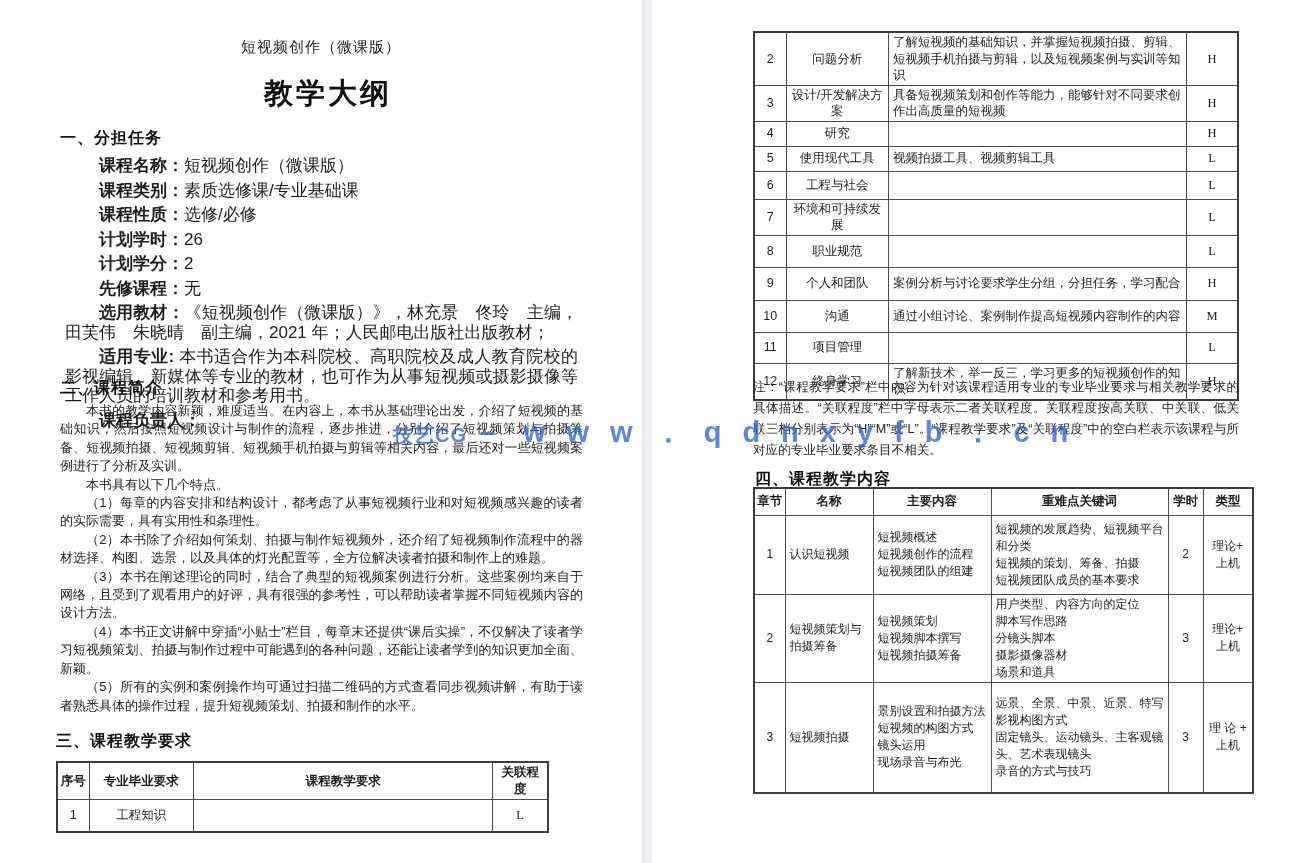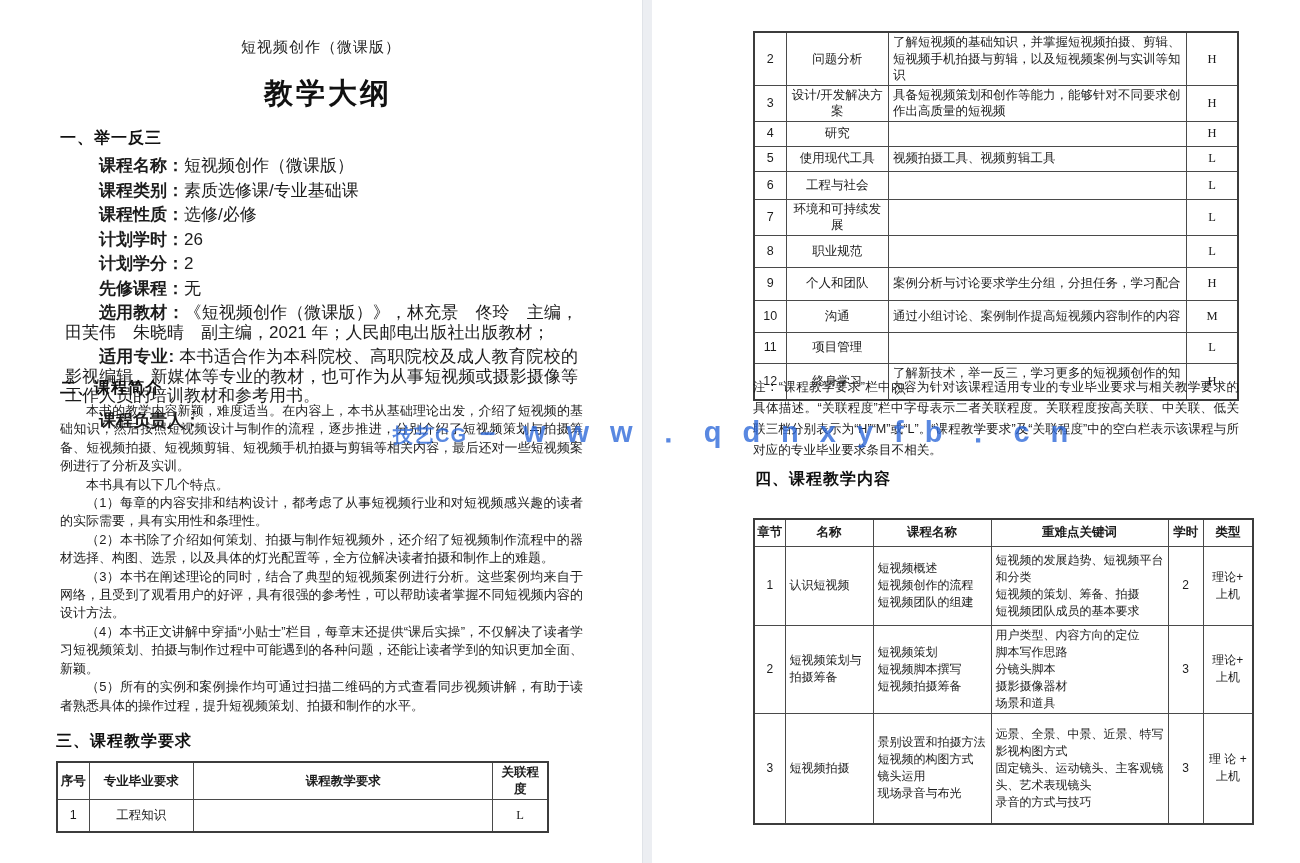--- a/index.html
+++ b/index.html
@@ -46,40 +46,40 @@
   .tbl-req1{left:56px;top:761px;width:493px;}
   .tbl-req1 td{font-size:12.5px;}
   .tbl-req2{left:101px;top:31px;width:486px;}
   .tbl-req2 td{font-size:12.5px;line-height:16.5px;}
   .req-name{text-align:center;font-size:12px;}
   .req-desc{text-align:left;padding:1px 5px;}
   .req-deg{text-align:center;font-size:13px;font-family:"Liberation Serif","DejaVu Serif",serif;}
 
   .note{left:101px;top:377px;width:486px;font-size:12.6px;line-height:21px;text-align:justify;}
 
-  .tbl-content{left:101px;top:518px;width:501px;}
+  .tbl-content{left:101px;top:487px;width:501px;}
   .tbl-content td{font-size:12px;line-height:17px;}
   .cell-name{padding-left:7px;}
   .cell-main,.cell-key{text-align:left;padding:2px 6px;}
 
   
   .watermark{position:absolute;top:413px;left:393px;white-space:nowrap;z-index:9;
     font-weight:bold;color:rgba(42,102,216,0.78);pointer-events:none;}
   .wm-cn{font-size:20px;letter-spacing:1px;}
   .wm-en{font-size:29px;letter-spacing:21px;margin-left:6px;}
 </style>
 </head>
 <body>
 
 <div class="page page-left">
 
   <div class="abs doc-subtitle">短视频创作（微课版）</div>
   <div class="abs doc-title">教学大纲</div>
 
-  <div class="abs sec-heading h1-pos">一、举一反三</div>
+  <div class="abs sec-heading h1-pos">一、分担任务</div>
 
   <div class="abs fields">
     <p><span class="lbl">课程名称：</span><span>短视频创作（微课版）</span></p>
     <p><span class="lbl">课程类别：</span><span>素质选修课/专业基础课</span></p>
     <p><span class="lbl">课程性质：</span><span>选修/必修</span></p>
     <p><span class="lbl">计划学时：</span><span>26</span></p>
     <p><span class="lbl">计划学分：</span><span>2</span></p>
     <p><span class="lbl">先修课程：</span><span>无</span></p>
     <p><span class="lbl">选用教材：</span><span>《短视频创作（微课版）》，林充景　佟玲　主编，田芙伟　朱晓晴　副主编，2021 年；人民邮电出版社出版教材；</span></p>
     <p><span class="lbl">适用专业:</span><span> 本书适合作为本科院校、高职院校及成人教育院校的影视编辑、新媒体等专业的教材，也可作为从事短视频或摄影摄像等工作人员的培训教材和参考用书。</span></p>
@@ -215,21 +215,21 @@
         <col style="width:85px">
         <col style="width:114px">
         <col style="width:171px">
         <col style="width:34px">
         <col style="width:48px">
       </colgroup>
     <tbody>
         <tr style="height:27px">
       <th>章节</th>
       <th>名称</th>
-      <th>课程名称</th>
+      <th>主要内容</th>
       <th>重难点关键词</th>
       <th>学时</th>
       <th>类型</th>
     </tr>
     <tr style="height:79px">
       <td class="c">1</td>
       <td class="cell-name">认识短视频</td>
       <td class="cell-main pre">短视频概述
 短视频创作的流程
 短视频团队的组建</td>

